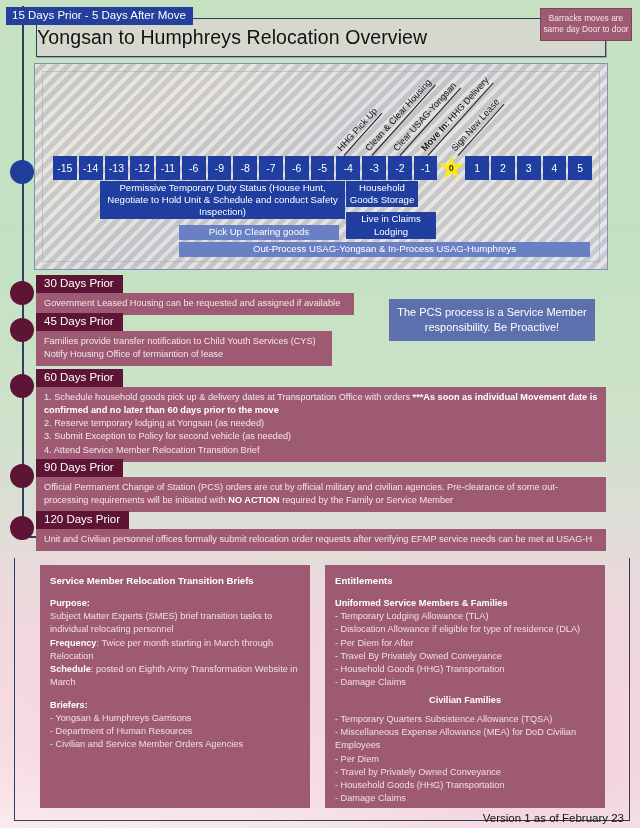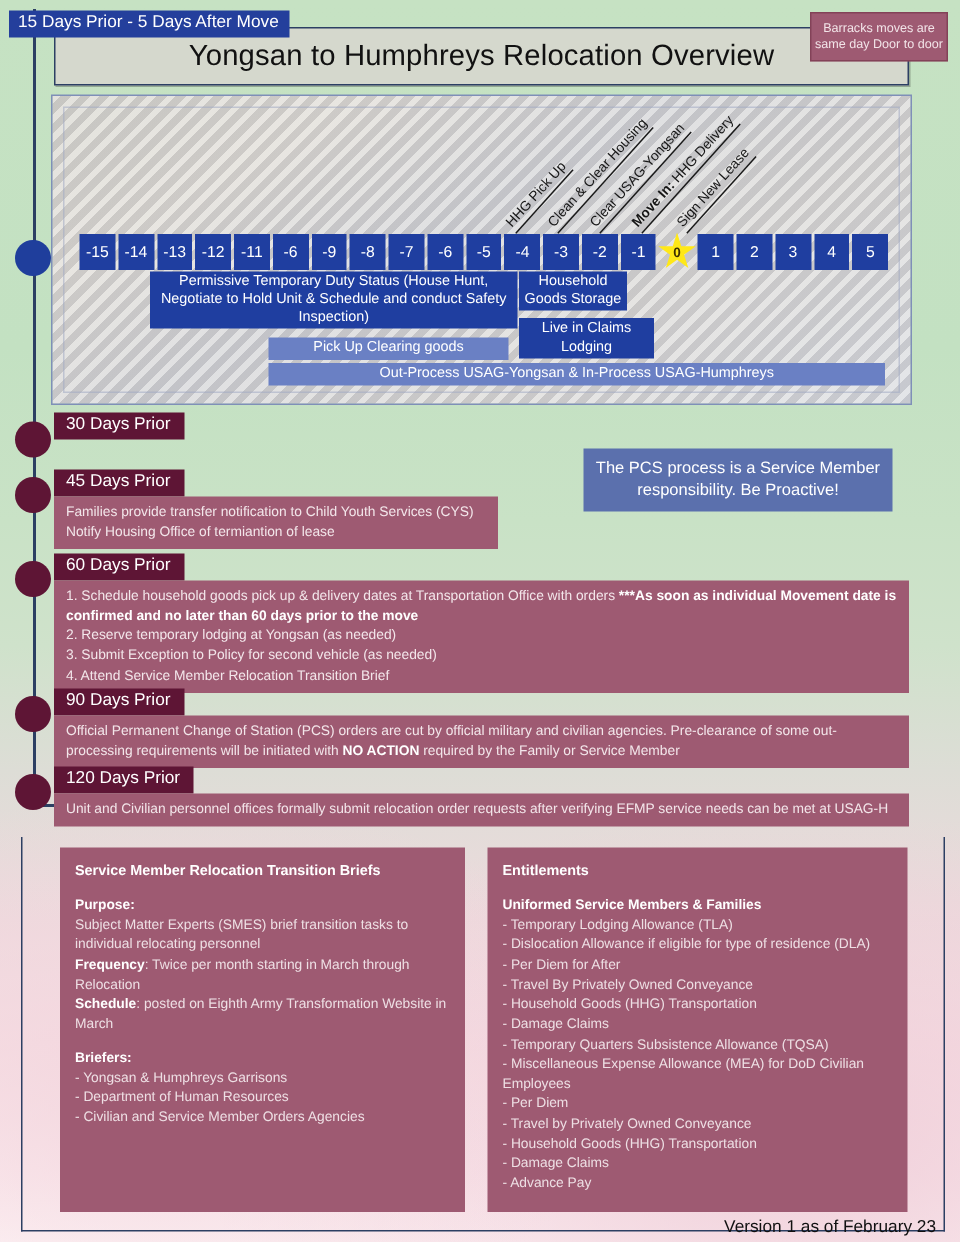--- a/index.html
+++ b/index.html
@@ -67,21 +67,20 @@
     position: absolute;
     left: 36px;
     top: 18px;
     width: 568px;
     height: 37px;
     background: #d5d8cd;
     border: 1px solid #2c3f63;
     box-shadow: 1px 1px 0 rgba(0,0,0,0.25);
     display: flex;
     align-items: center;
-    justify-content: center;
   }
   .title-text {
     font-size: 19.5px;
     color: #111;
     letter-spacing: 0.1px;
     white-space: nowrap;
   }
 
   
   .tl-panel {
@@ -355,20 +354,23 @@
 
   <div class="act dark" style="left:346px; top:181px; width:72px;  height:26px;">Household Goods Storage</div>
 
   <div class="act light" style="left:179px; top:225px; width:160px; height:15px;">Pick Up Clearing goods</div>
 
   <div class="act dark" style="left:346px; top:212px; width:90px;  height:27px;">Live in Claims Lodging</div>
 
   <div class="act light" style="left:179px; top:242px; width:411px; height:15px;">Out-Process USAG-Yongsan &amp; In-Process USAG-Humphreys</div>
 
   <div class="sec-label" style="left:36px; top:275px;">30 Days Prior</div>
+  <div class="sec-body" style="left:36px; top:293px; width:318px;">
+    <div>Government Leased Housing can be requested and assigned if available</div>
+  </div>
 
   <div class="sec-label" style="left:36px; top:313px;">45 Days Prior</div>
   <div class="sec-body" style="left:36px; top:331px; width:296px;">
     <div>Families provide transfer notification to Child Youth Services (CYS)</div>
     <div>Notify Housing Office of termiantion of lease</div>
   </div>
 
   <div class="pcs-call">The PCS process is a Service Member responsibility. Be Proactive!</div>
 
   <div class="sec-label" style="left:36px; top:369px;">60 Days Prior</div>
@@ -404,20 +406,21 @@
 
   <div class="panel" style="left:325px; top:565px; width:280px; height:243px;">
     <h3>Entitlements</h3>
     <div><b>Uniformed Service Members &amp; Families</b></div>
     <div>- Temporary Lodging Allowance (TLA)</div>
     <div>- Dislocation Allowance if eligible for type of residence (DLA)</div>
     <div>- Per Diem for After</div>
     <div>- Travel By Privately Owned Conveyance</div>
     <div>- Household Goods (HHG) Transportation</div>
     <div>- Damage Claims</div>
+    <div class="ctr">Civilian Families</div>
     <div>- Temporary Quarters Subsistence Allowance (TQSA)</div>
     <div>- Miscellaneous Expense Allowance (MEA) for DoD Civilian Employees</div>
     <div>- Per Diem</div>
     <div>- Travel by Privately Owned Conveyance</div>
     <div>- Household Goods (HHG) Transportation</div>
     <div>- Damage Claims</div>
     <div>- Advance Pay</div>
   </div>
 
   <div class="version">Version 1 as of February 23</div>

